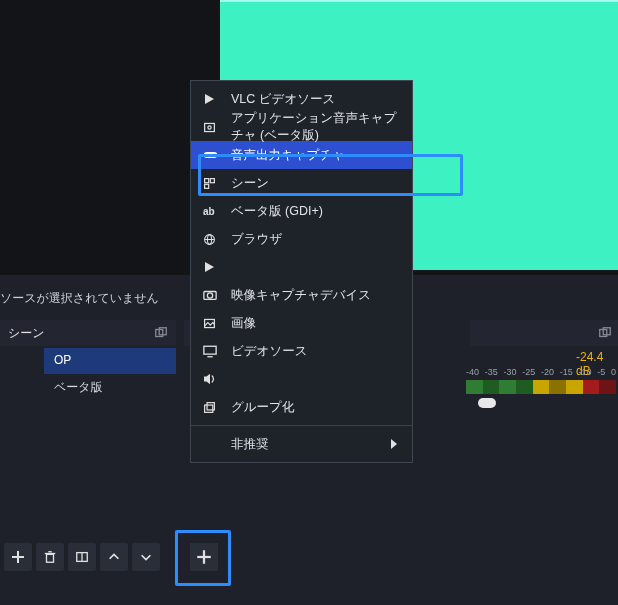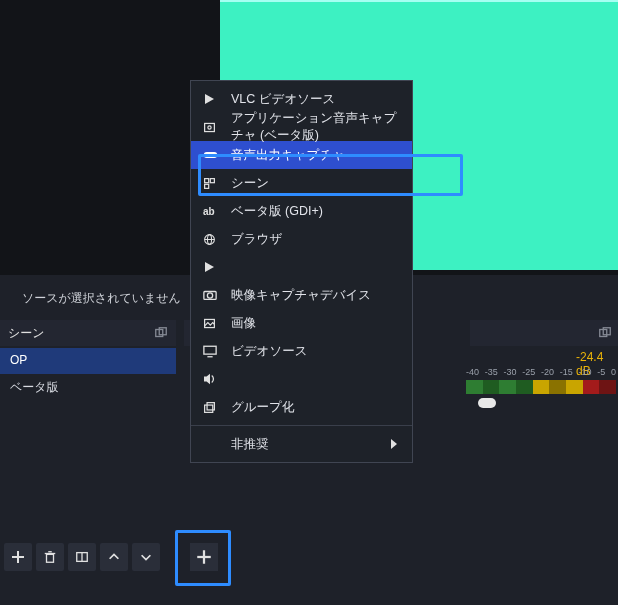--- a/index.html
+++ b/index.html
@@ -21,21 +21,21 @@
   }
   .preview-rect {
     position: absolute;
     left: 220px; top: 0;
     right: 0; height: 270px;
     background: #3df1c2;
     border-top: 2px solid #a6fff2;
   }
   .no-source {
     position: absolute;
-    left: 22px; top: 290px;
+    left: 0; top: 290px;
     color: #cfd2d8;
     font-size: 12px;
   }
   .panels {
     position: absolute;
     left: 0; top: 320px;
     width: 618px;
     display: flex;
   }
   .panel {
@@ -52,20 +52,21 @@
     font-size: 12px;
     background: #232631;
   }
   .popout-icon { width:14px; height:14px; opacity:.7; }
   .panel-body { padding-top:2px; }
   .list-item {
     height: 26px;
     padding: 5px 10px;
     font-size: 12px;
     color: #d8dbe2;
+    margin-left: 44px;
   }
   .list-item.active {
     background: #1f3a7a;
     color: #fff;
   }
   .scene-toolbar {
     position: absolute;
     left: 4px; top: 543px;
     display: flex;
     gap: 4px;

